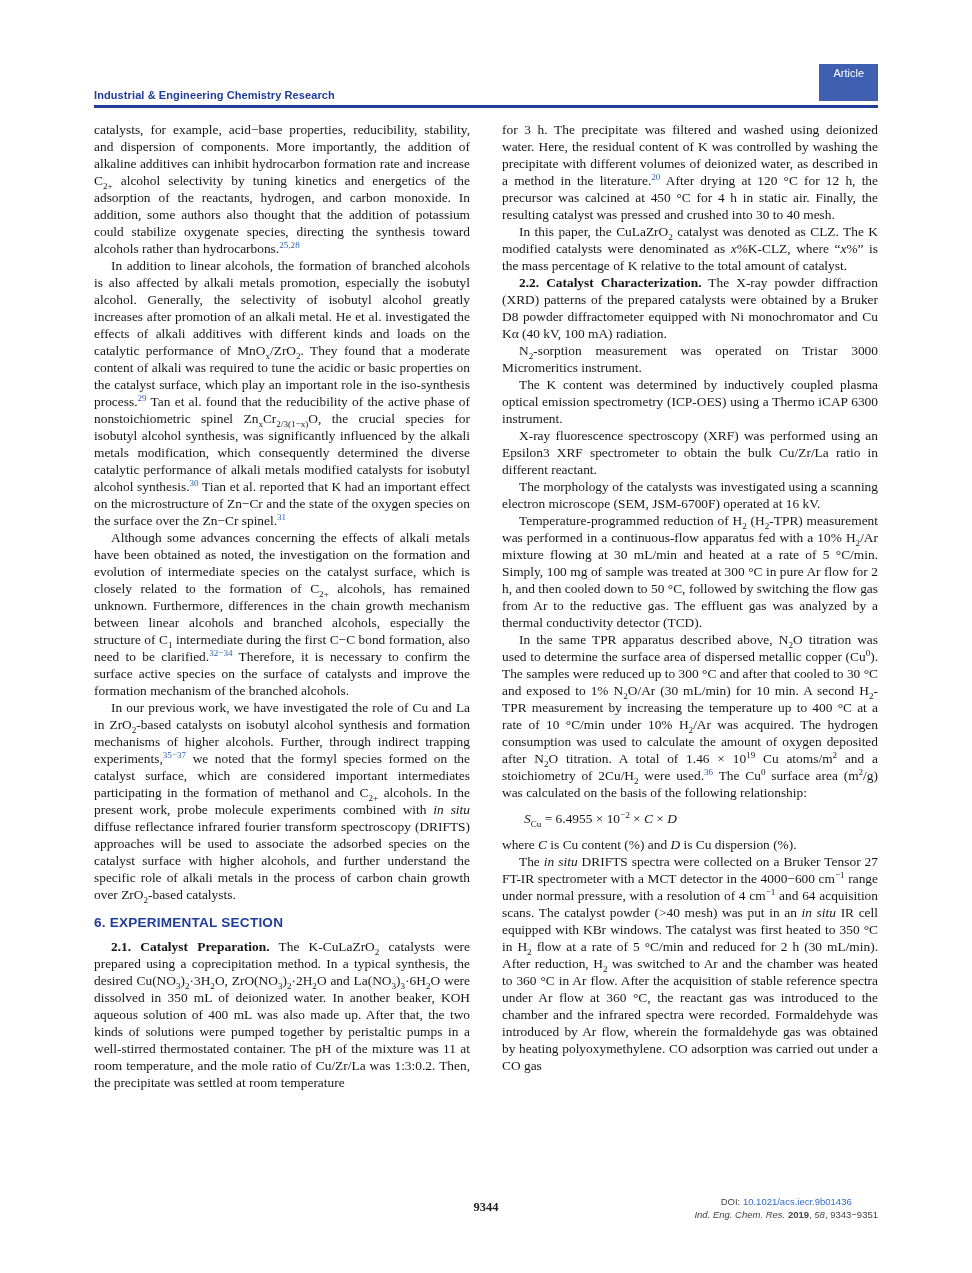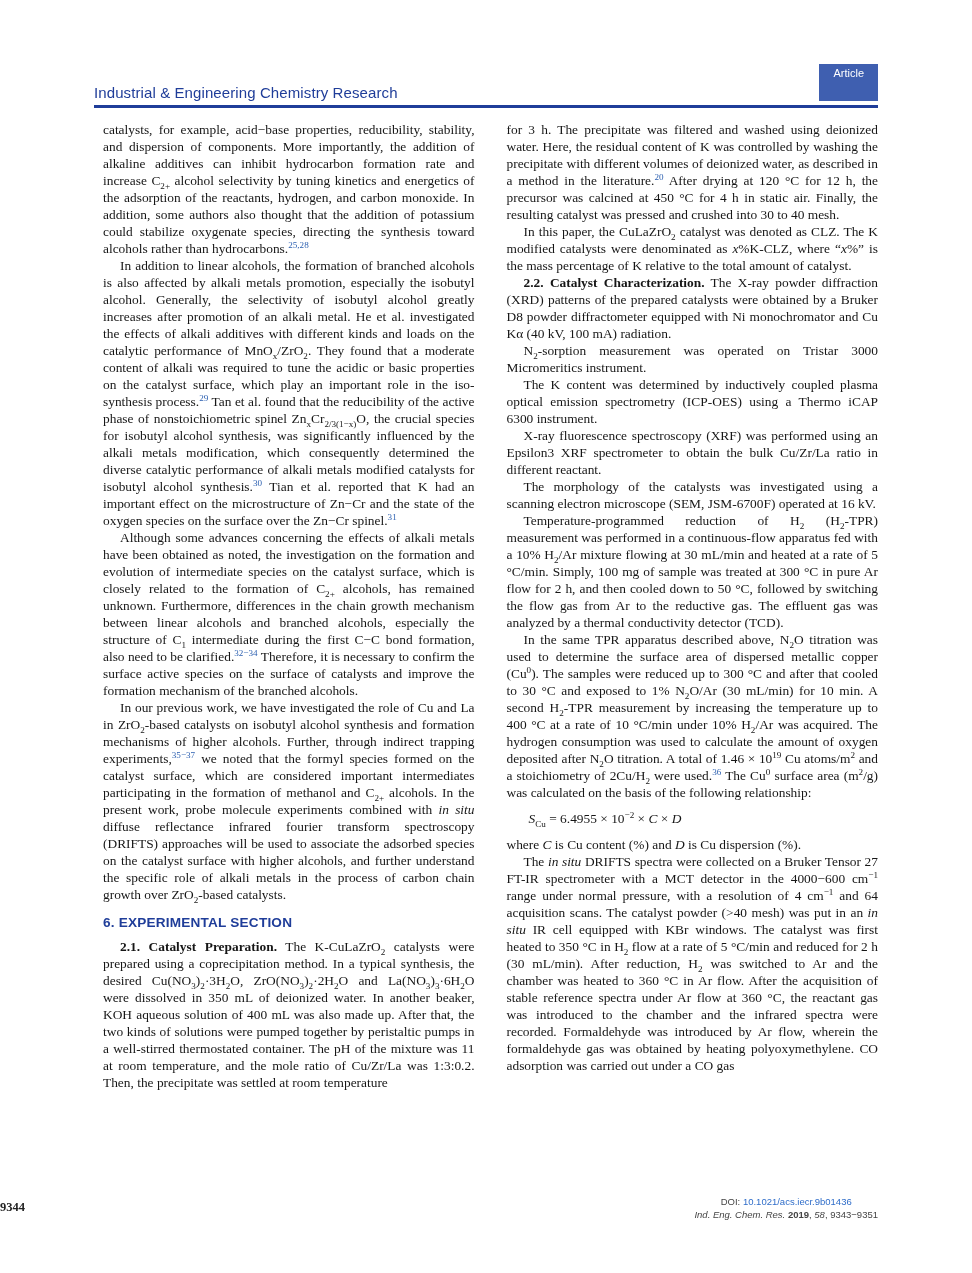--- a/index.html
+++ b/index.html
@@ -5,44 +5,44 @@
   html,body{margin:0;padding:0;background:#ffffff;}
   .page{
     width:972px;height:1273px;position:relative;background:#ffffff;
     font-family:"Liberation Serif","DejaVu Serif",serif;color:#161616;
     overflow:hidden;margin:0 auto;
   }
   .content{position:absolute;left:94px;top:64px;width:784px;}
   .header-row{display:flex;justify-content:space-between;align-items:flex-end;}
   .journal-title{
     font-family:"Liberation Sans","DejaVu Sans",sans-serif;
-    font-weight:normal;font-size:15px;color:#1f3d99;letter-spacing:.1px;
+    font-weight:bold;font-size:11px;color:#1f3d99;letter-spacing:.1px;
   }
   .article-badge{
     font-family:"Liberation Sans","DejaVu Sans",sans-serif;
     font-size:11px;color:#ffffff;background:#3f5fb0;
     padding:2px 14px 21px 14px;line-height:14px;
   }
   .header-rule{height:2.5px;background:#1f3d99;margin-top:4px;}
-  .cols{display:flex;gap:32px;margin-top:13px;margin-left:9px;}
+  .cols{display:flex;gap:32px;margin-top:13px;}
   .col{width:376px;font-size:13.4px;line-height:17px;text-align:justify;}
   p{margin:0;}
   p.para{text-indent:17px;}
   p.cont{text-indent:0;}
   h2.sec{
     font-family:"Liberation Sans","DejaVu Sans",sans-serif;
     color:#1f3d99;font-size:13.6px;font-weight:bold;
     margin:11px 0 7px 0;text-align:left;letter-spacing:.2px;
   }
   p.eq{margin:9px 0 9px 22px;text-indent:0;text-align:left;}
   sub,sup{font-size:68%;line-height:0;}
   sup.ref{color:#2b5fb0;}
   b{font-weight:bold;}
   .footer-page{
-    position:absolute;left:0;right:0;top:1200px;
+    position:absolute;left:0;right:0;top:1200px;text-align:center;
     font-size:12.5px;font-weight:bold;color:#222;
   }
   .footer-right{
     position:absolute;right:94px;top:1196px;text-align:center;
     font-family:"Liberation Sans","DejaVu Sans",sans-serif;
     font-size:9.5px;line-height:12.5px;color:#444;
   }
   .doi-link{color:#2f6dc9;text-decoration:none;cursor:pointer;}
 </style>
 </head>

